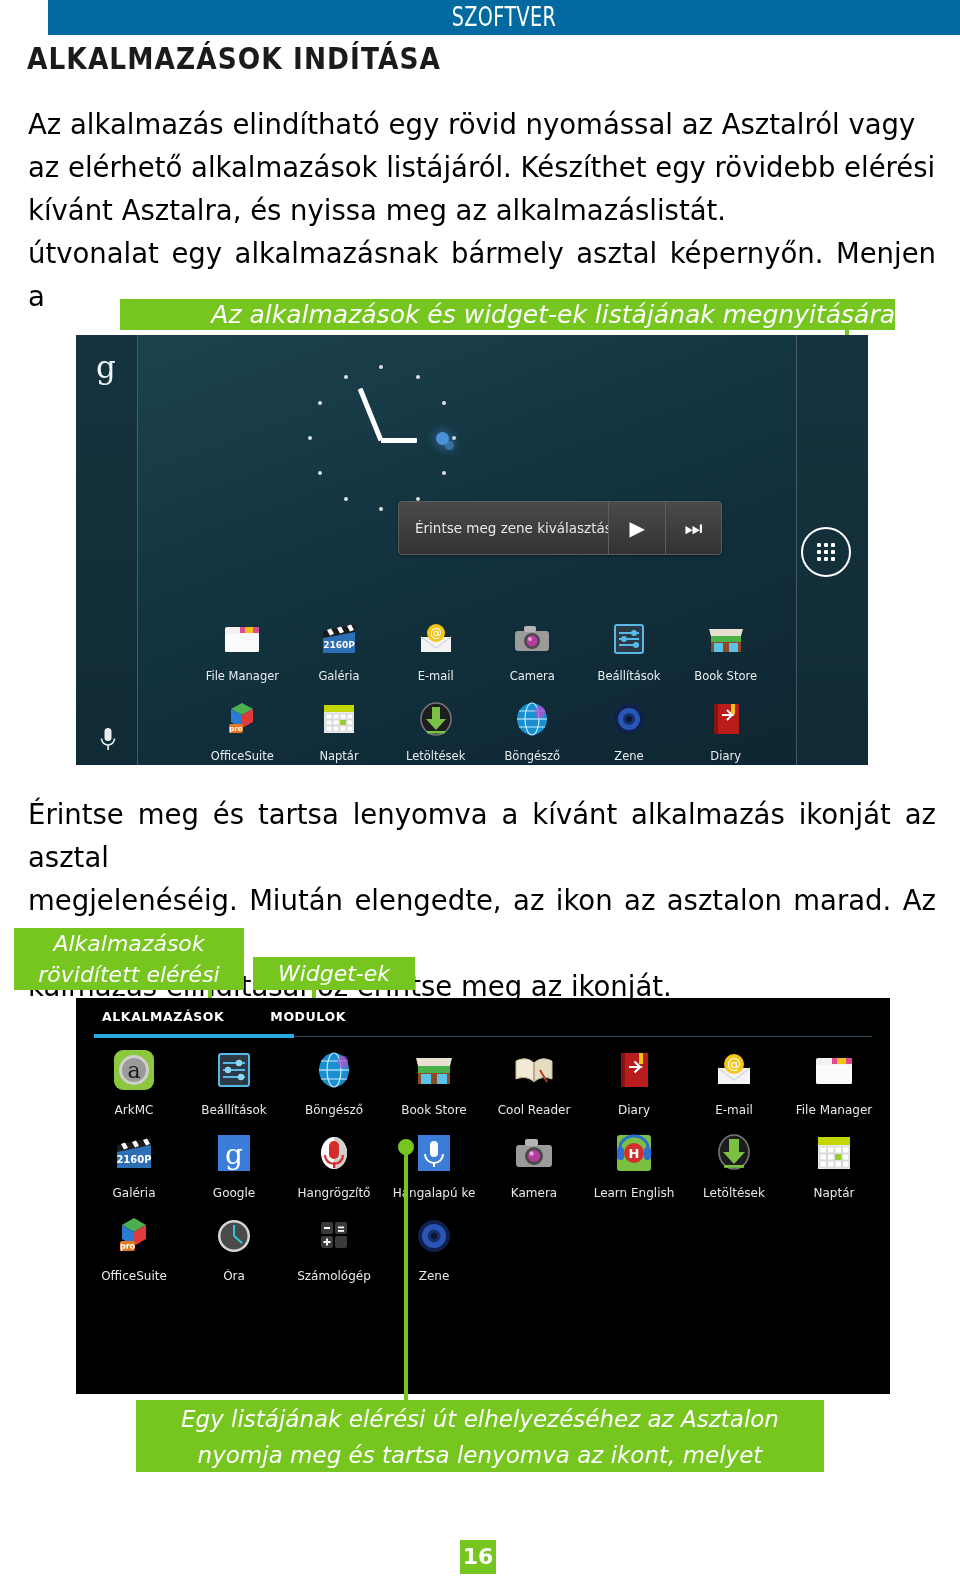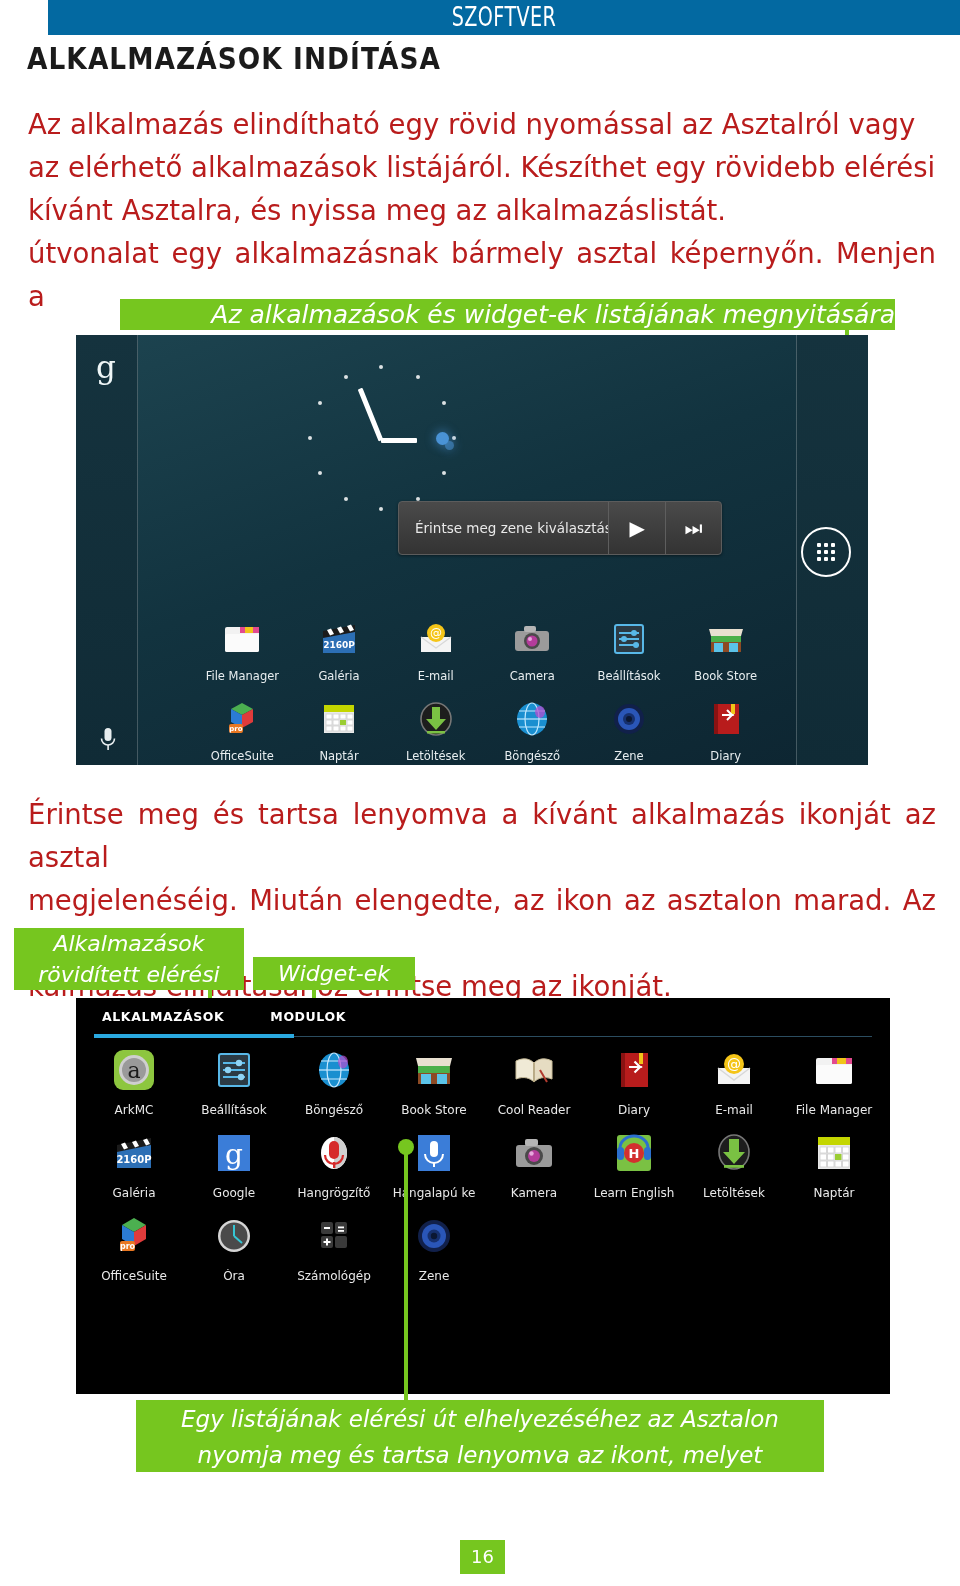--- a/index.html
+++ b/index.html
@@ -26,21 +26,21 @@
     position: absolute; left: 27px; top: 41px; width: 900px;
     font-size: 30px; font-weight: bold; color: #1b1b1b;
     letter-spacing: 1.2px;
     transform: scaleX(.88); transform-origin: left center;
     font-family: "DejaVu Sans","Liberation Sans", sans-serif;
   }
 
   
   .para {
     position: absolute; left: 28px; width: 908px;
-    font-size: 27.5px; line-height: 43px; color: #b91c1c;
+    font-size: 27.5px; line-height: 43px; color: #000000;
     text-align: justify; text-justify: inter-word;
     font-family: "DejaVu Sans","Liberation Sans", sans-serif;
   }
   .para.p1 { top: 103px; }
   .para.p2 { top: 793px; }
   .para span { display: block; }
 
   
   .callout {
     position: absolute; background: #76c61f; color: #ffffff;
@@ -180,22 +180,22 @@
   }
 
   
   .callout-bottom {
     left: 136px; top: 1400px; width: 688px; height: 72px;
     font-size: 23px; line-height: 36px; text-align: center; padding-top: 1px;
   }
 
   
   .pagenum {
-    position: absolute; left: 460px; top: 1540px; width: 45px; height: 34px;
-    background: #76c61f; color: #ffffff; font-size: 18px; font-weight: normal;
+    position: absolute; left: 460px; top: 1540px; width: 36px; height: 34px;
+    background: #76c61f; color: #ffffff; font-size: 22px; font-weight: bold;
     text-align: center; line-height: 34px;
     font-family: "DejaVu Sans","Liberation Sans", sans-serif;
   }
 </style>
 </head>
 <body>
 
 <div class="page">
 
   <div class="header-band">

